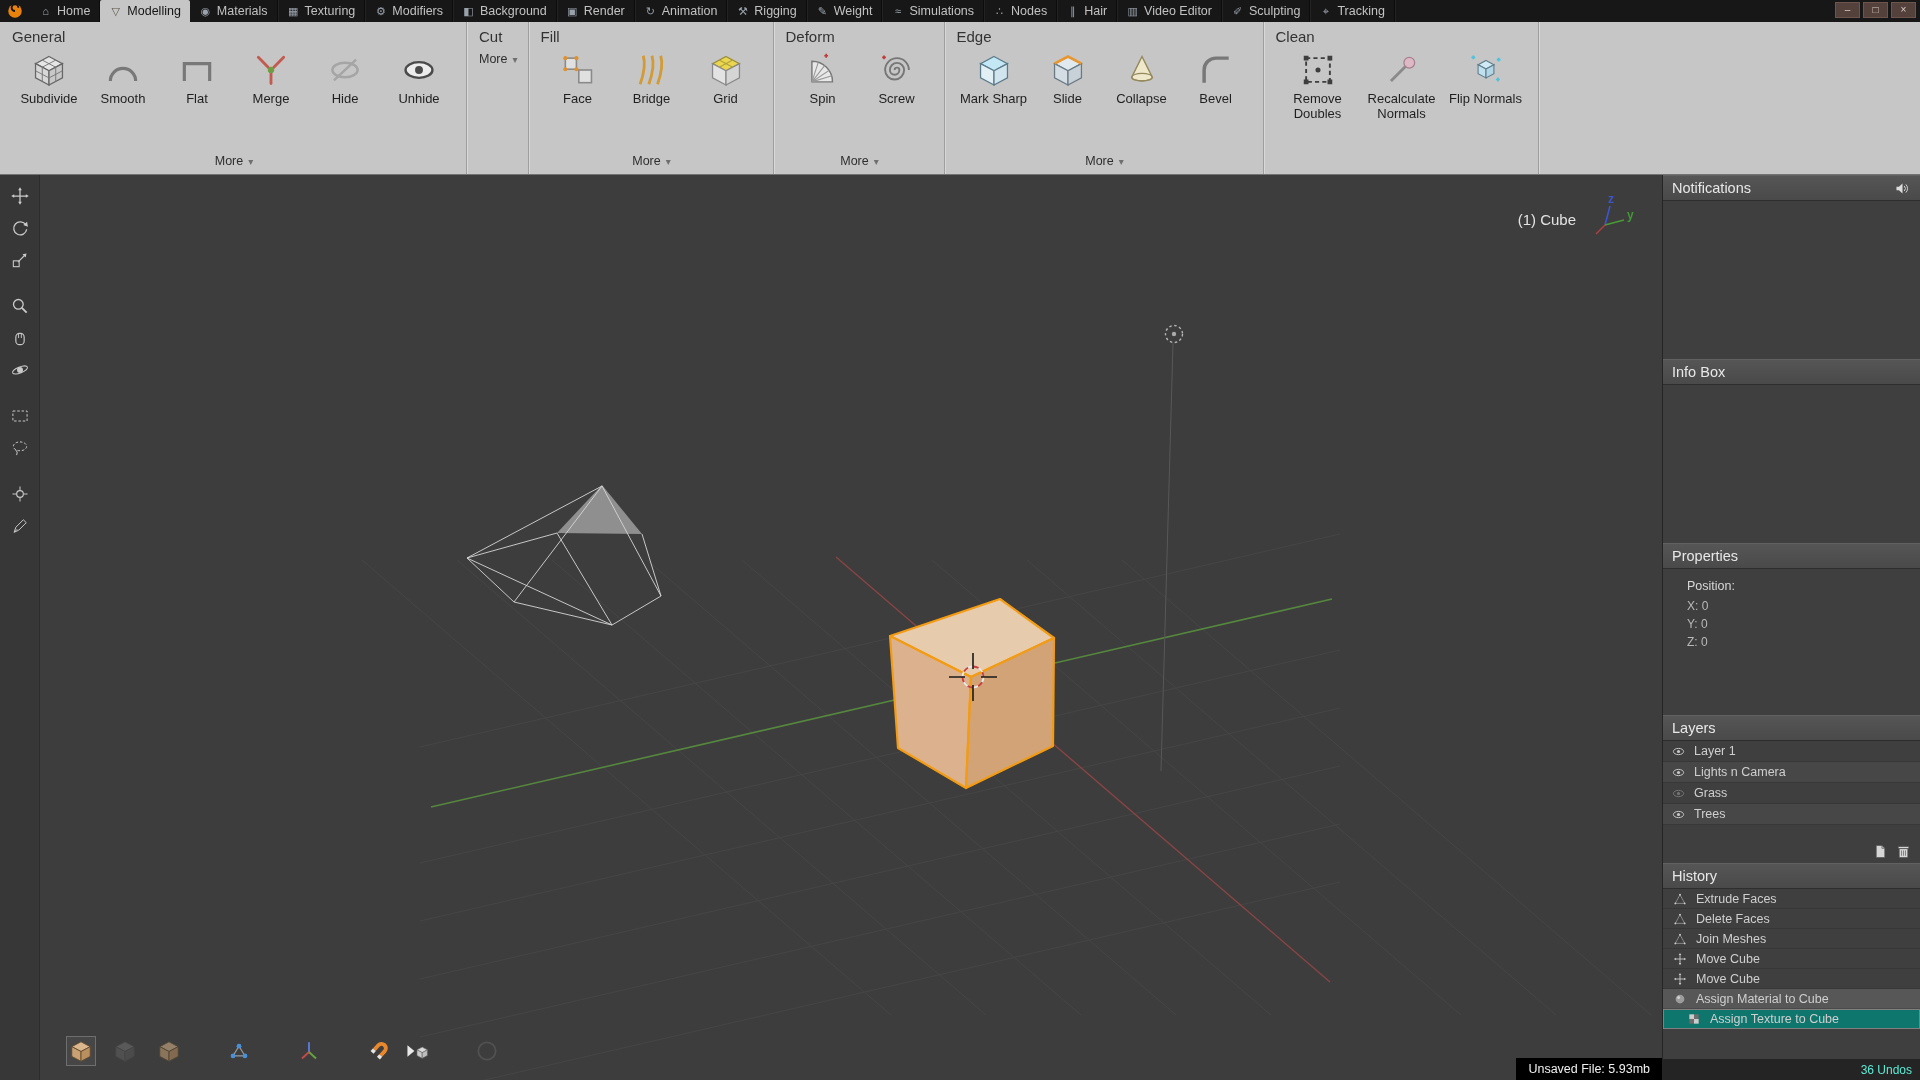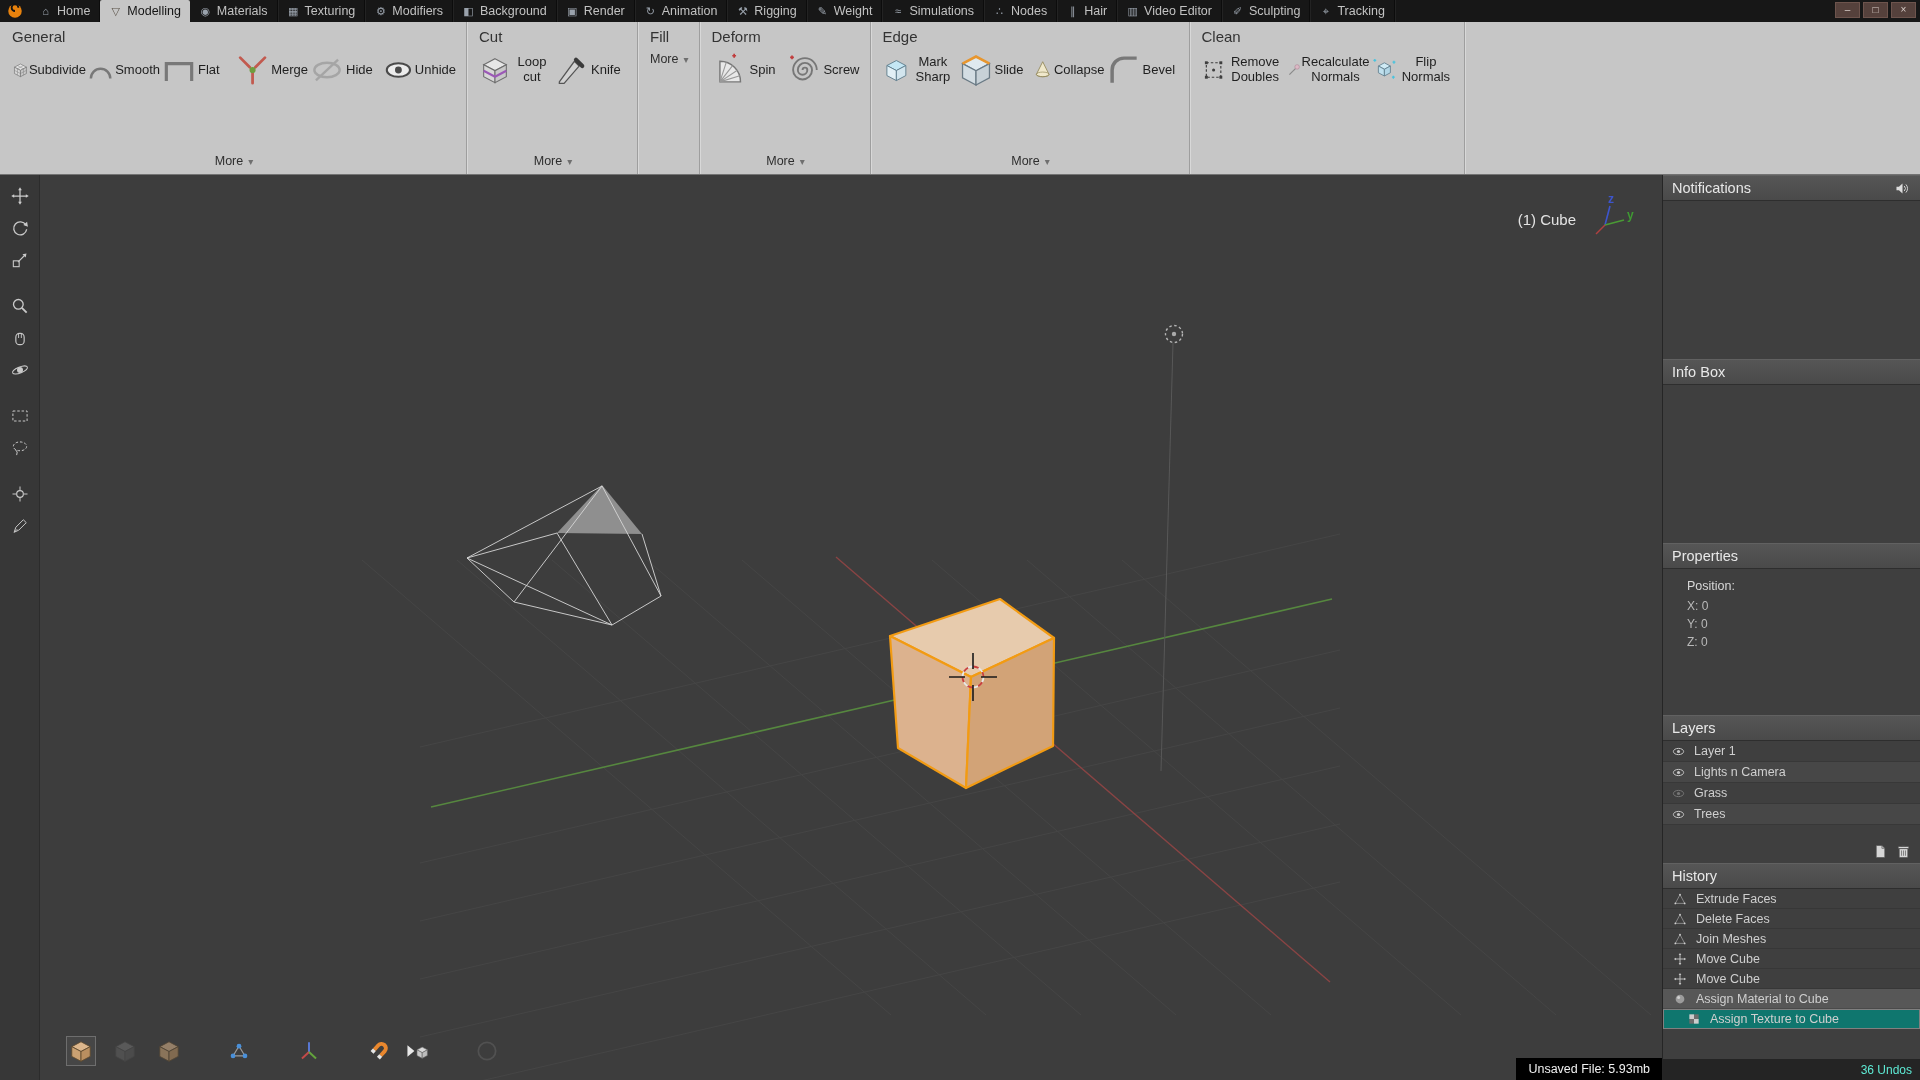--- a/index.html
+++ b/index.html
@@ -14,21 +14,21 @@
 .tab.active{background:#c6c6c6;color:#141414;border-radius:2px 2px 0 0;border-right:none;box-shadow:none;}
 .tab.active .tic{color:#5a5248;}
 .winbtns{position:absolute;top:2px;right:4px;display:flex;gap:3px;z-index:50;}
 .wbtn{width:25px;height:16px;background:#55413c;border:1px solid #6d544d;color:#d8cdc8;font-size:10px;line-height:13px;text-align:center;cursor:default;}
 
 
 .ribbon{position:absolute;top:22px;left:0;right:0;height:153px;background:#c6c6c6;display:flex;border-bottom:1px solid #737373;z-index:30;}
 .rgroup{display:flex;flex-direction:column;padding:4px 10px 2px 12px;border-right:1px solid #9e9e9e;box-shadow:1px 0 0 #d8d8d8;}
 .rtitle{font-size:15px;color:#333;height:22px;line-height:22px;}
 .rbtns{display:flex;flex:1;align-items:flex-start;}
-.rbtn{width:74px;display:flex;align-items:center;cursor:default;}
+.rbtn{width:74px;display:flex;flex-direction:column;align-items:center;cursor:default;}
 .rbtn .ric{width:38px;height:38px;margin:3px 0 3px;}
 .rlabel{font-size:13px;color:#1f1f1f;text-align:center;line-height:1.12;}
 .rmore{height:22px;display:flex;align-items:center;justify-content:center;gap:5px;font-size:12.5px;color:#2e2e2e;cursor:default;}
 .rmore .tri{font-size:10px;color:#6f6f6f;}
 .rgroup.clean .rbtn{width:84px;}
 
 
 .lefttools{position:absolute;left:0;top:175px;bottom:0;width:40px;background:#373737;border-right:1px solid #2c2c2c;display:flex;flex-direction:column;align-items:center;padding-top:8px;z-index:20;}
 .ltb{width:26px;height:26px;margin-bottom:6px;display:flex;align-items:center;justify-content:center;cursor:default;}
 .ltb svg{width:20px;height:20px;}
@@ -410,42 +410,48 @@
         </div>
     </div>
     <div class="rmore">
         <span>More</span>
         <span class="tri">▾</span>
       </div>
   </div>
 
   <div class="rgroup">
     <div class="rtitle">Cut</div>
-    <div class="rbtns">
-      <div class="rbtn">
-          <svg class="ric">
-            <use href="#i-loopcut"></use>
-          </svg>
-          <span class="rlabel">Loop cut</span>
-        </div>
-      <div class="rbtn">
-          <svg class="ric">
-            <use href="#i-knife"></use>
-          </svg>
-          <span class="rlabel">Knife</span>
-        </div>
-    </div>
     <div class="rmore">
         <span>More</span>
         <span class="tri">▾</span>
       </div>
   </div>
 
   <div class="rgroup">
     <div class="rtitle">Fill</div>
+    <div class="rbtns">
+      <div class="rbtn">
+          <svg class="ric">
+            <use href="#i-face"></use>
+          </svg>
+          <span class="rlabel">Face</span>
+        </div>
+      <div class="rbtn">
+          <svg class="ric">
+            <use href="#i-bridge"></use>
+          </svg>
+          <span class="rlabel">Bridge</span>
+        </div>
+      <div class="rbtn">
+          <svg class="ric">
+            <use href="#i-grid"></use>
+          </svg>
+          <span class="rlabel">Grid</span>
+        </div>
+    </div>
     <div class="rmore">
         <span>More</span>
         <span class="tri">▾</span>
       </div>
   </div>
 
   <div class="rgroup">
     <div class="rtitle">Deform</div>
     <div class="rbtns">
       <div class="rbtn">

